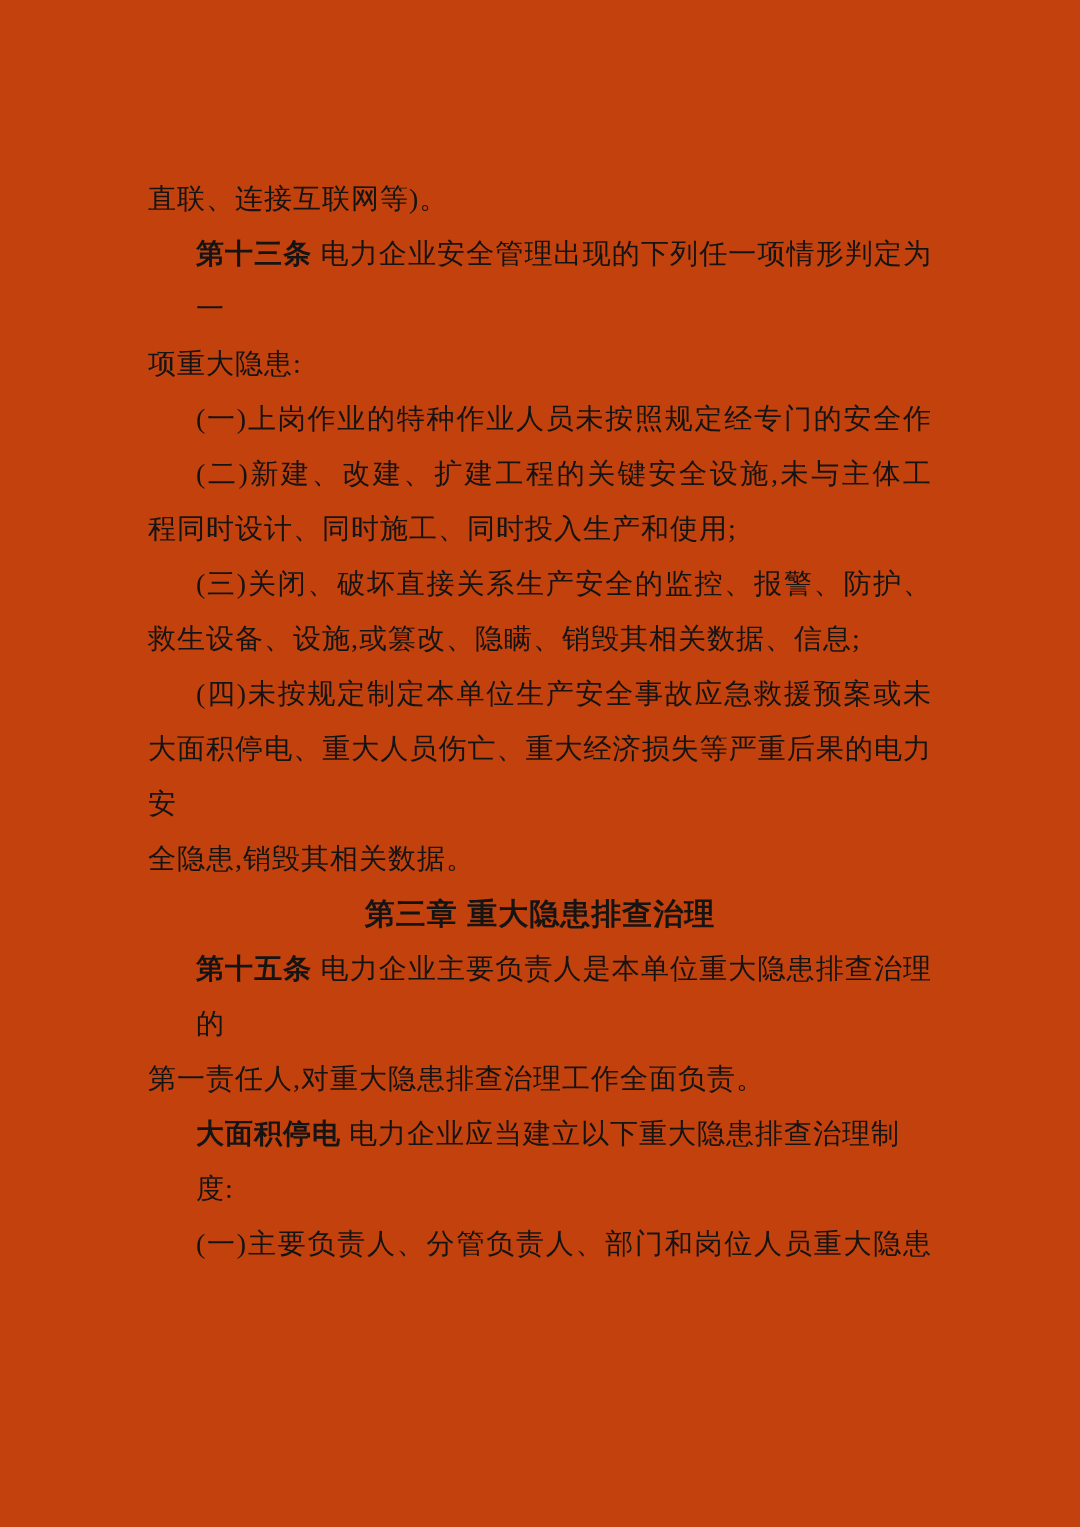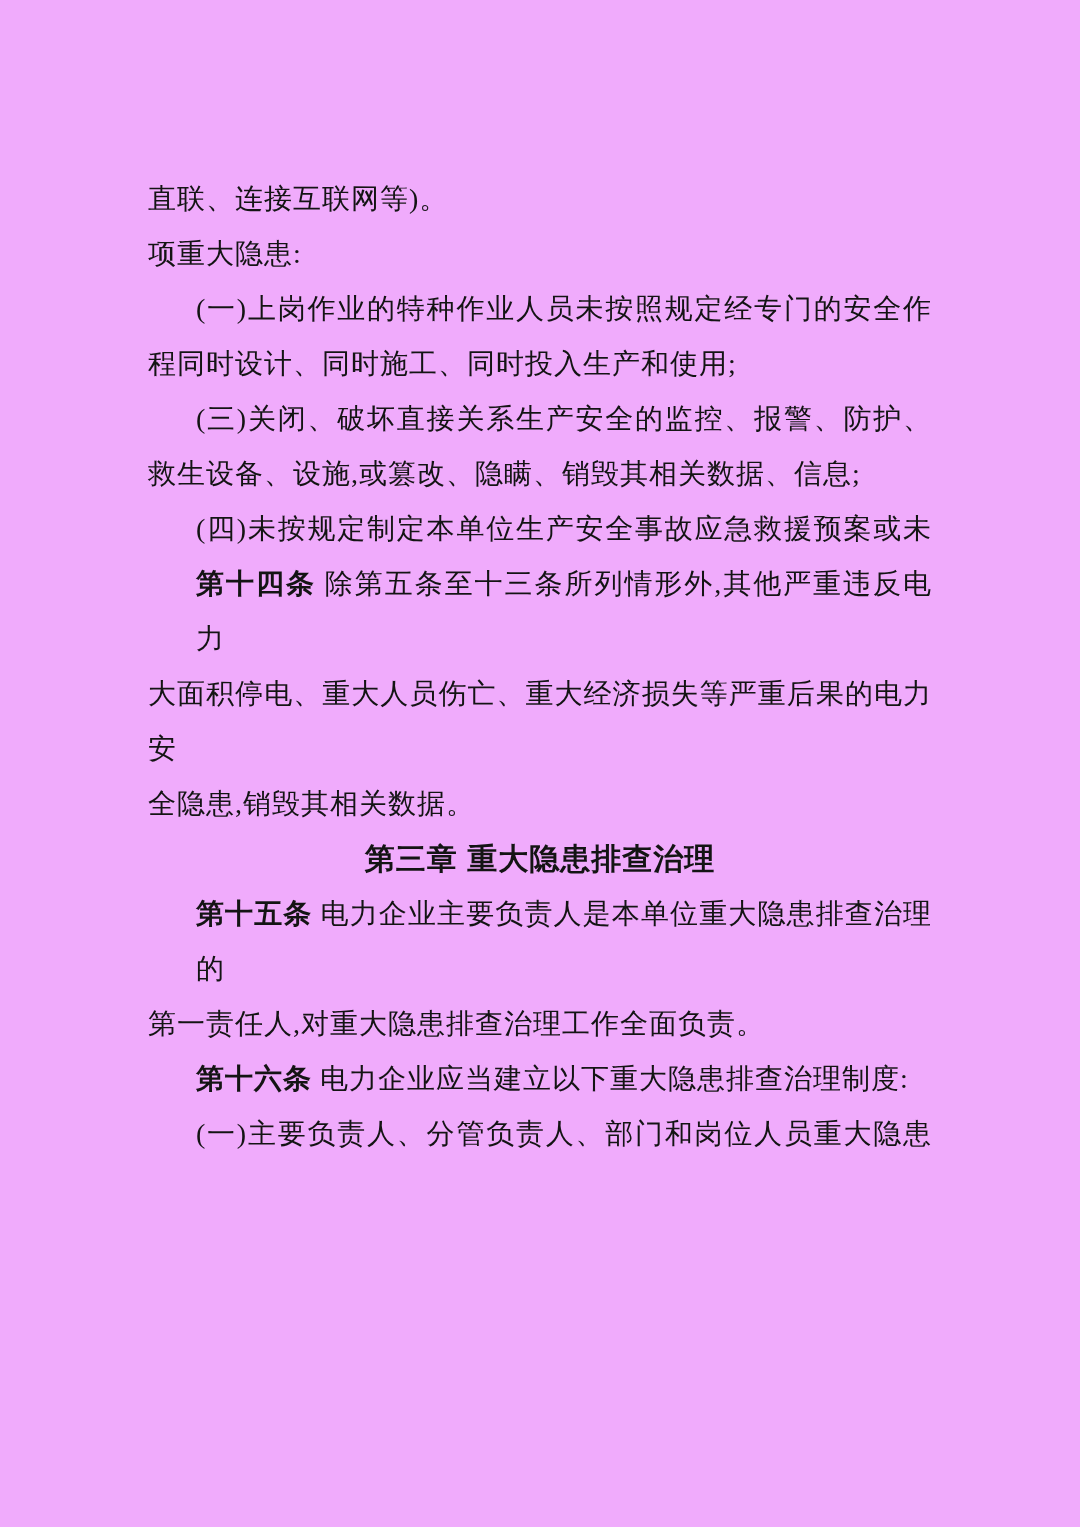--- a/index.html
+++ b/index.html
@@ -48,31 +48,32 @@
     font-weight: 700;
     text-align: center;
   }
   .line.heading {
     font-size: 30px;
   }
 </style>
 </head>
 <body>
 
-<div class="page" style="background: #f0abfc; color: rgb(20, 20, 20);">
+<div class="page" style="background: #c2410c; color: rgb(20, 20, 20);">
   <div class="content">
       <div class="line left"><span class="seg">直联、连接互联网等)。</span></div>
+      <div class="line justify indent"><span class="seg seg-bold">第十三条</span><span class="seg"> 电力企业安全管理出现的下列任一项情形判定为一</span></div>
       <div class="line left"><span class="seg">项重大隐患:</span></div>
       <div class="line justify indent"><span class="seg">(一)上岗作业的特种作业人员未按照规定经专门的安全作</span></div>
+      <div class="line justify indent"><span class="seg">(二)新建、改建、扩建工程的关键安全设施,未与主体工</span></div>
       <div class="line left"><span class="seg">程同时设计、同时施工、同时投入生产和使用;</span></div>
       <div class="line justify indent"><span class="seg">(三)关闭、破坏直接关系生产安全的监控、报警、防护、</span></div>
       <div class="line left"><span class="seg">救生设备、设施,或篡改、隐瞒、销毁其相关数据、信息;</span></div>
       <div class="line justify indent"><span class="seg">(四)未按规定制定本单位生产安全事故应急救援预案或未</span></div>
-      <div class="line justify indent"><span class="seg seg-bold">第十四条</span><span class="seg"> 除第五条至十三条所列情形外,其他严重违反电力</span></div>
       <div class="line justify"><span class="seg">大面积停电、重大人员伤亡、重大经济损失等严重后果的电力安</span></div>
       <div class="line left"><span class="seg">全隐患,销毁其相关数据。</span></div>
       <div class="line center heading"><span class="seg seg-bold">第三章 重大隐患排查治理</span></div>
       <div class="line justify indent"><span class="seg seg-bold">第十五条</span><span class="seg"> 电力企业主要负责人是本单位重大隐患排查治理的</span></div>
       <div class="line left"><span class="seg">第一责任人,对重大隐患排查治理工作全面负责。</span></div>
-      <div class="line left indent"><span class="seg seg-bold">第十六条</span><span class="seg"> 电力企业应当建立以下重大隐患排查治理制度:</span></div>
+      <div class="line left indent"><span class="seg seg-bold">大面积停电</span><span class="seg"> 电力企业应当建立以下重大隐患排查治理制度:</span></div>
       <div class="line justify indent"><span class="seg">(一)主要负责人、分管负责人、部门和岗位人员重大隐患</span></div>
     </div>
 </div>
 
 </body></html>

